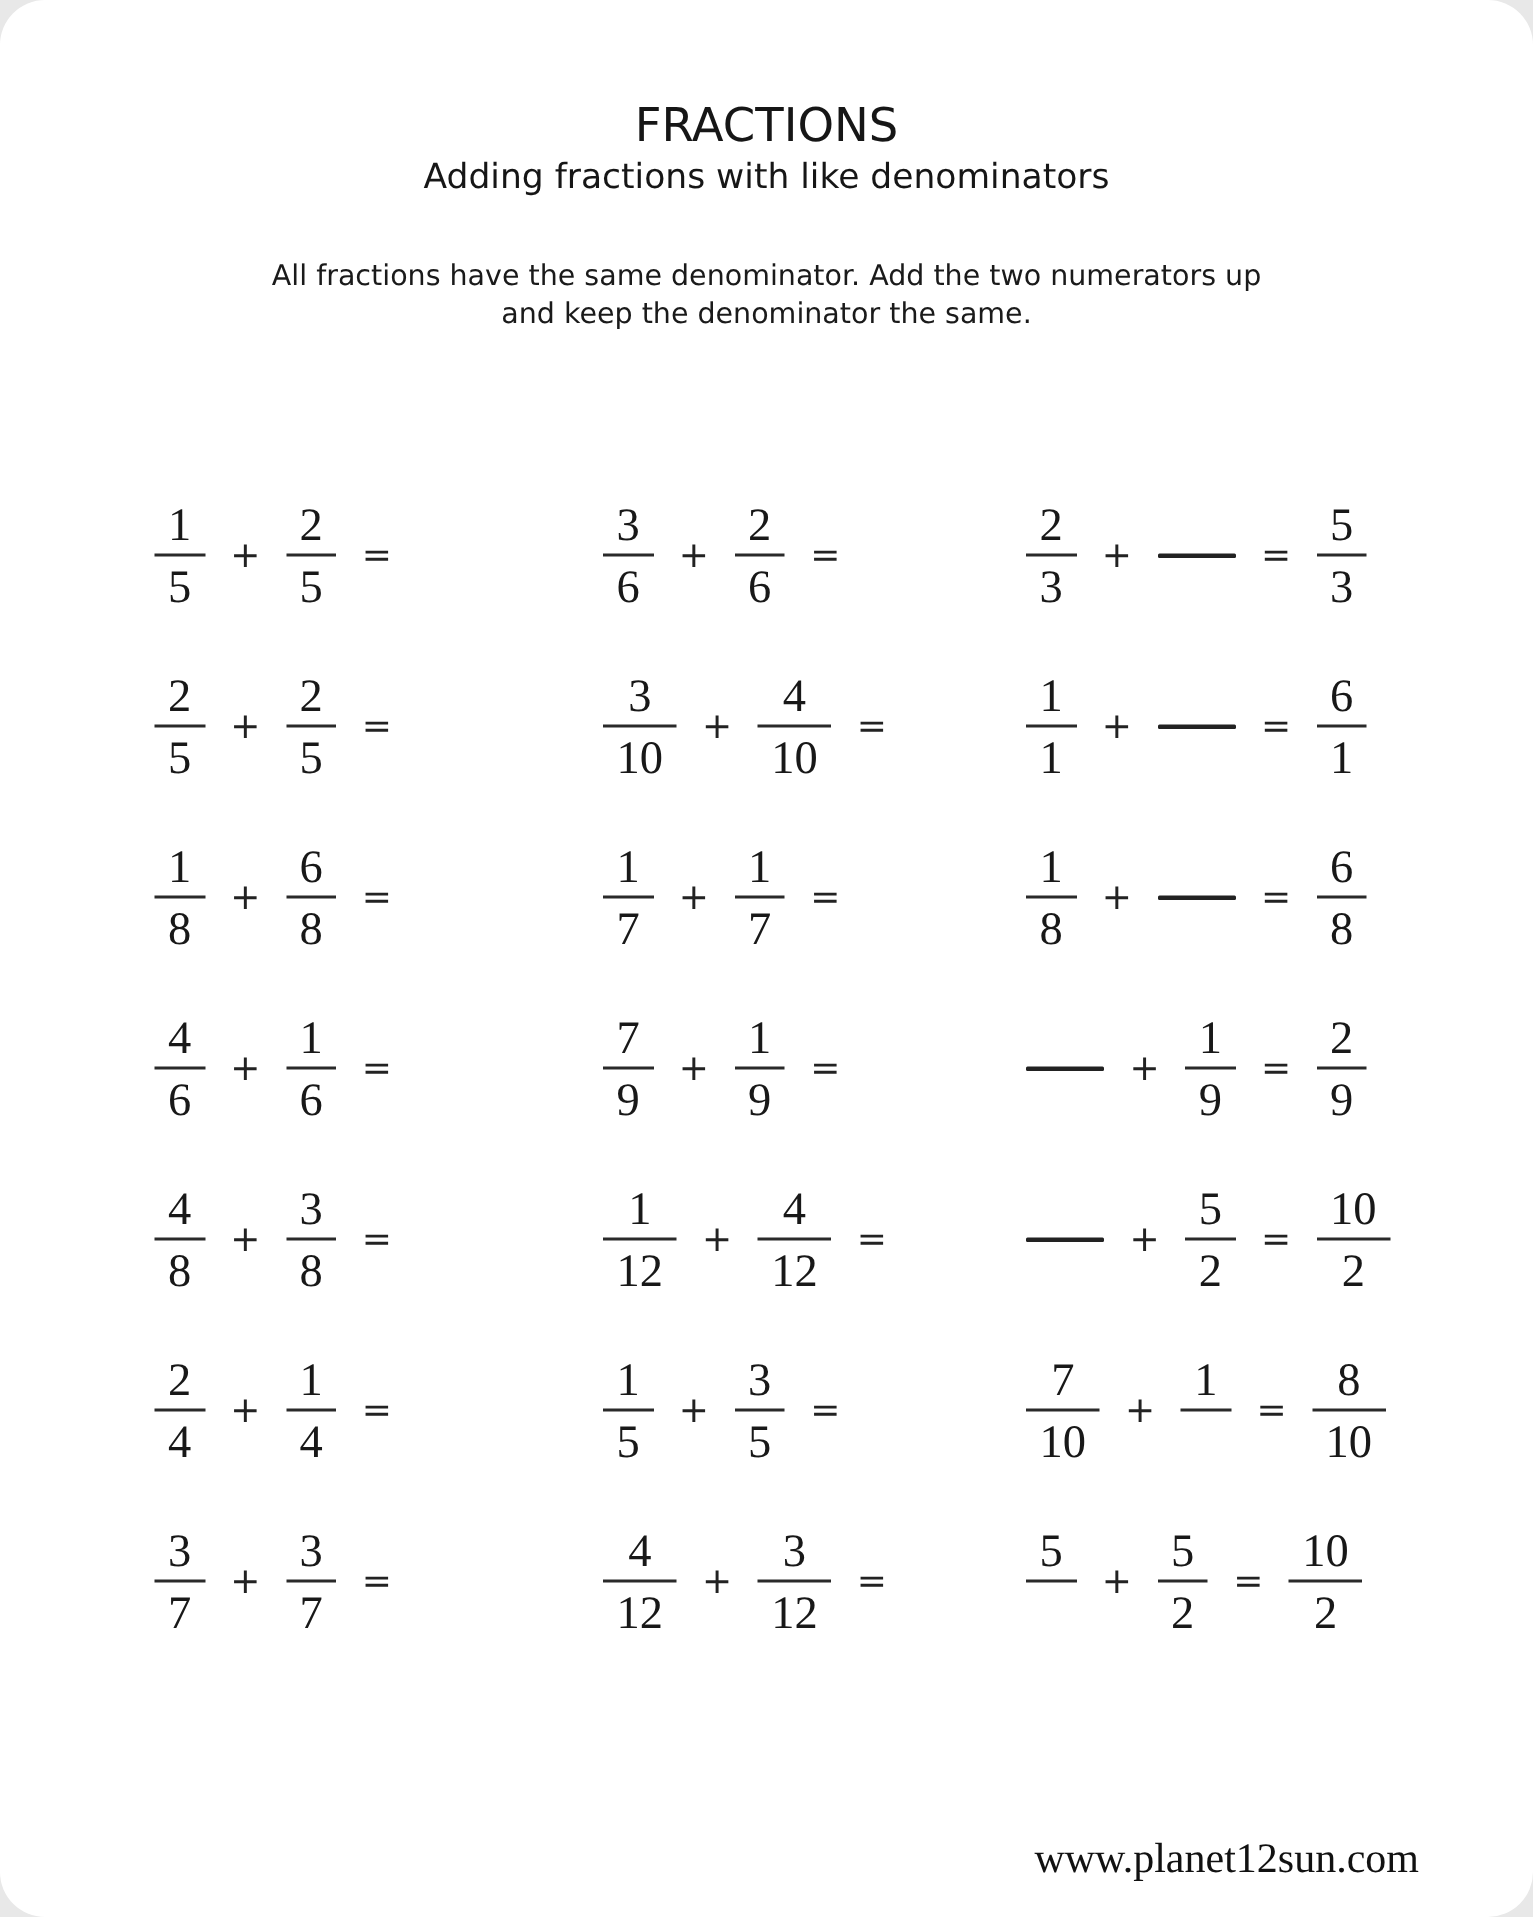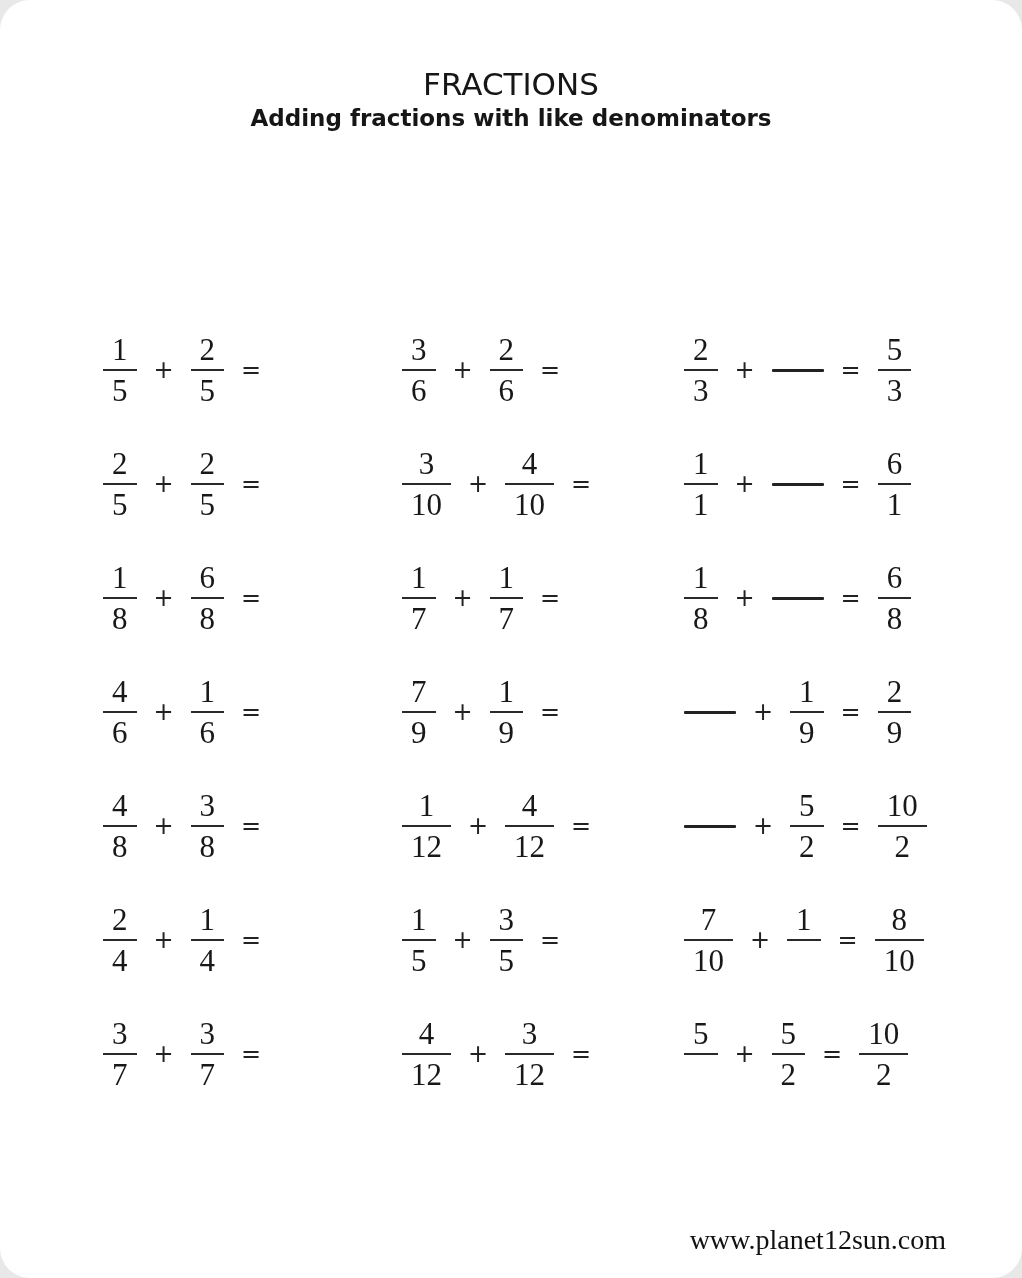--- a/index.html
+++ b/index.html
@@ -23,21 +23,21 @@
     font-size: 31px;
     font-weight: 500;
     color: #161616;
   }
   .subtitle {
     position: absolute;
     top: 105px; left: 0;
     width: 100%;
     text-align: center;
     font-size: 23px;
-    font-weight: 700;
+    font-weight: 400;
     color: #161616;
   }
   .instructions {
     position: absolute;
     top: 172px; left: 0;
     width: 100%;
     text-align: center;
     font-size: 19px;
     line-height: 1.32;
     color: #1a1a1a;
@@ -100,20 +100,24 @@
     color: #111111;
     margin-top: 16px;
   }
 </style>
 </head>
 <body>
 
 <div class="page">
   <div class="title">FRACTIONS</div>
   <div class="subtitle">Adding fractions with like denominators</div>
+  <div class="instructions">
+    <div>All fractions have the same denominator. Add the two numerators up</div>
+    <div>and keep the denominator the same.</div>
+  </div>
   <div class="problems-grid">
       <div class="problem">
         <span class="frac">
           <span class="num">1</span>
           <span class="bar"></span>
           <span class="den">5</span>
         </span>
         <span class="op">+</span>
         <span class="frac">
           <span class="num">2</span>

